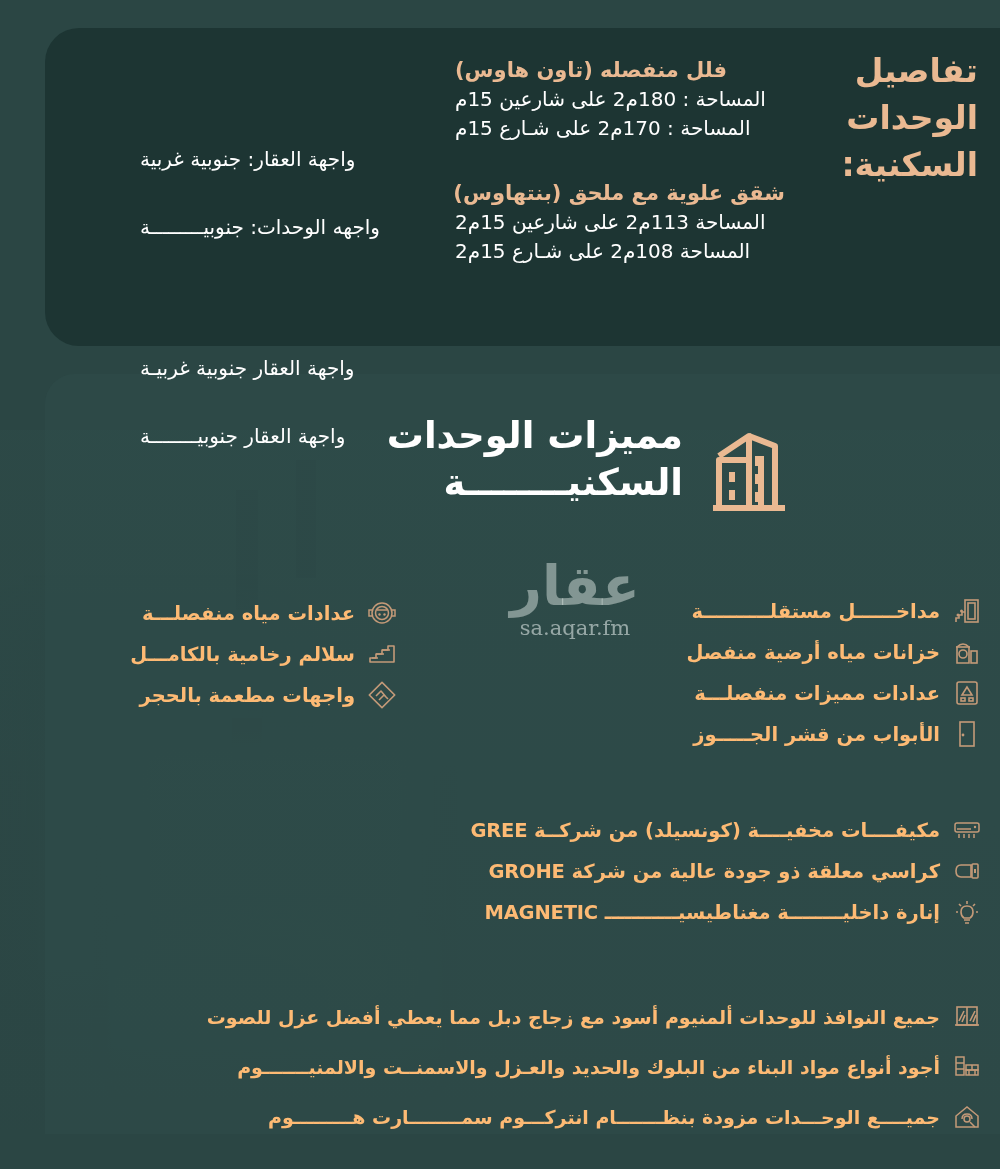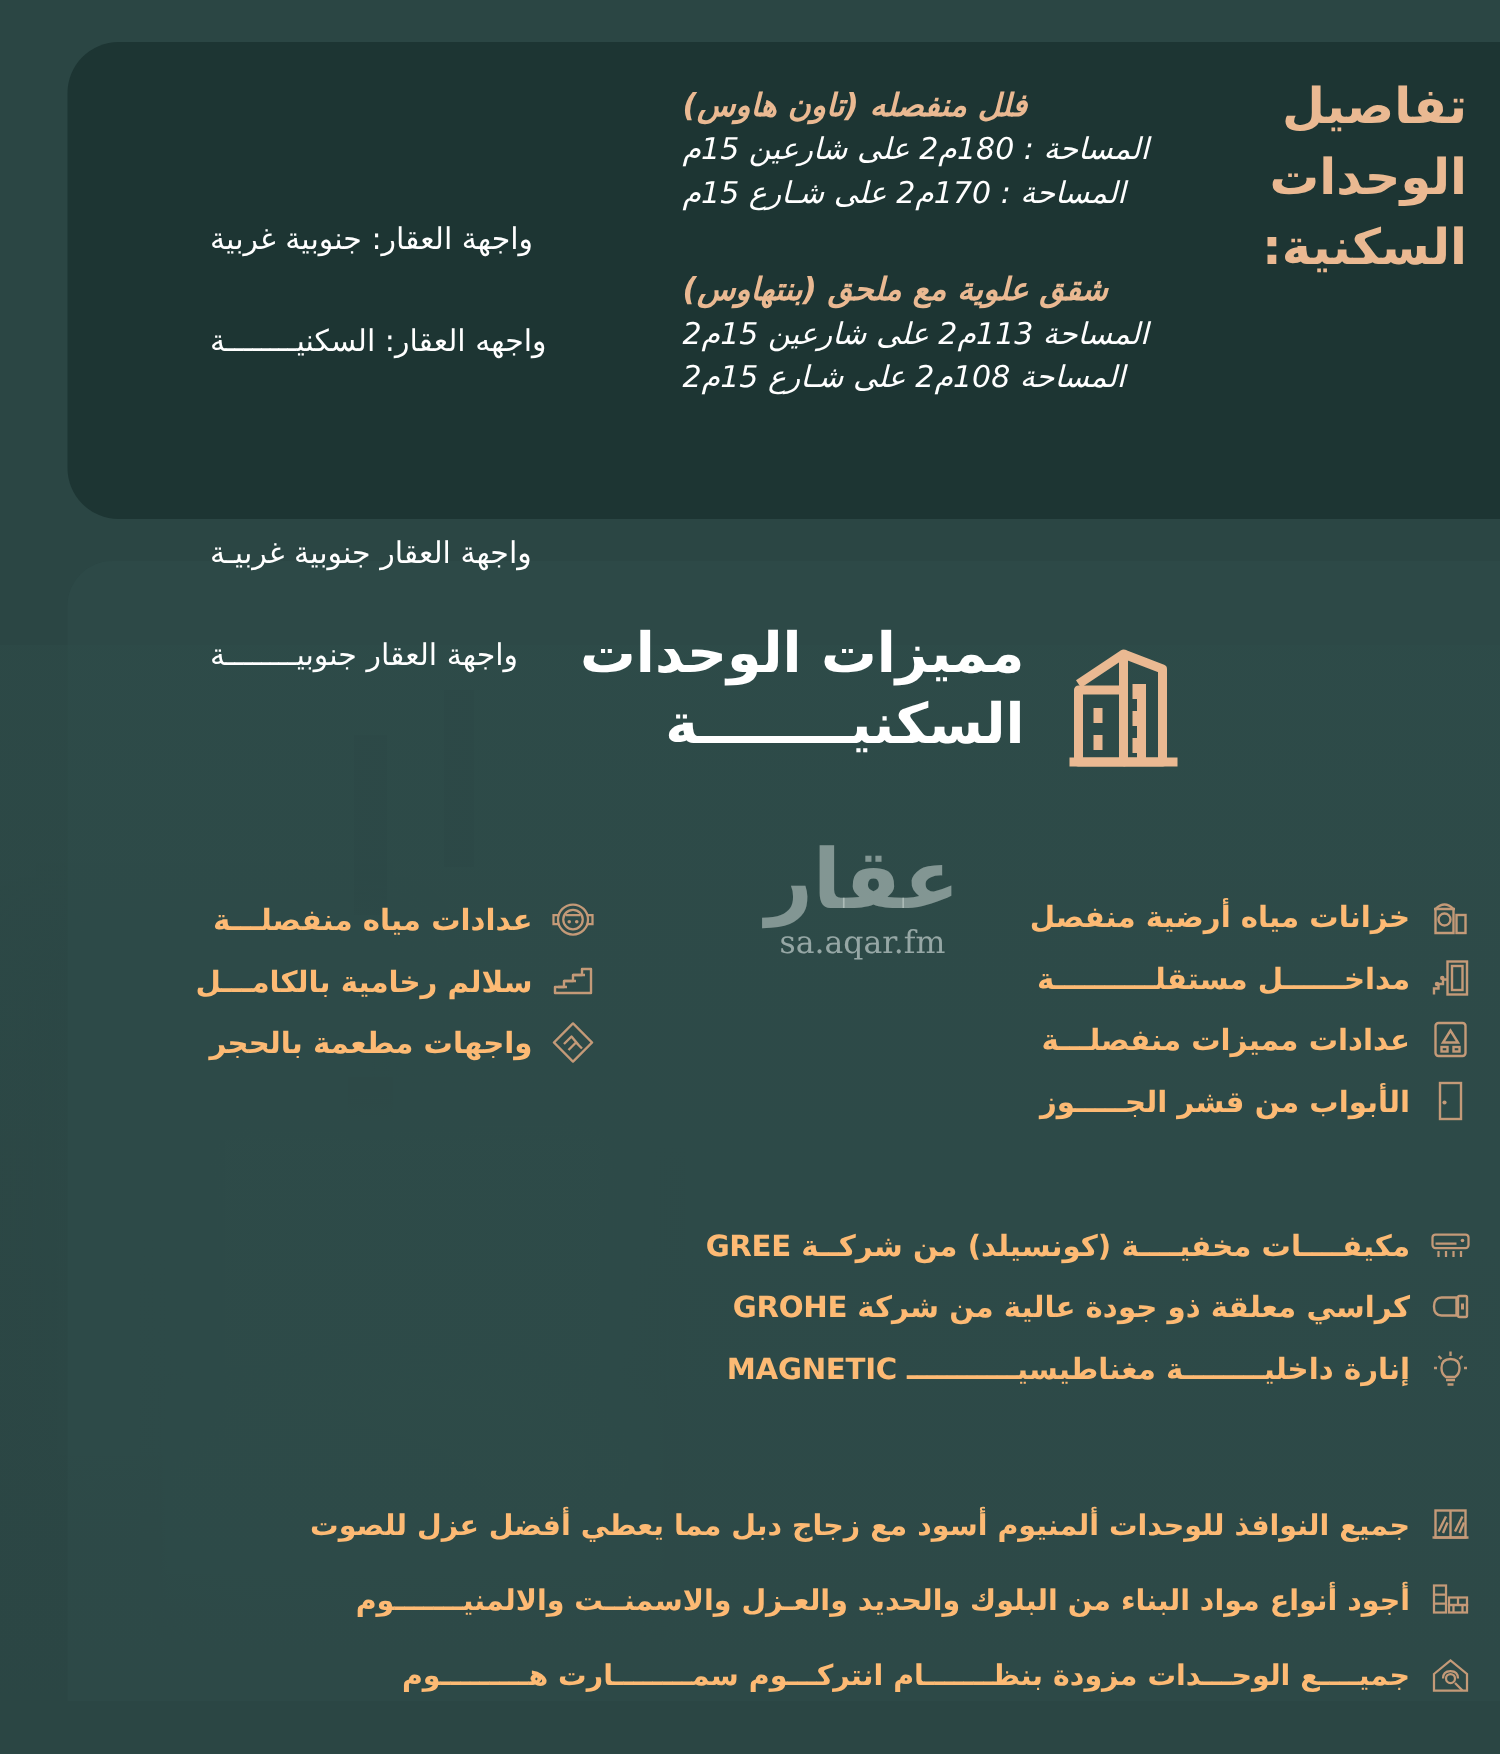--- a/index.html
+++ b/index.html
@@ -75,21 +75,21 @@
   .layer{ position:relative; z-index:5; }
 
   
   .top-title{
     position:absolute; right:22px; top:48px; width:190px;
     color:#eab992; font-size:33px; font-weight:bold; line-height:1.42;
     text-align:right; letter-spacing:-.3px;
   }
   .spec-col{
     position:absolute; right:215px; top:58px; width:330px;
-    text-align:left; color:#fff;font-style:italic;
+    text-align:left; color:#fff;
   }
   .spec-head{
     color:#eab992; font-size:21px; font-weight:bold; margin-bottom:3px;
     white-space:nowrap;
   }
   .spec-line{ font-size:20px; line-height:1.45; white-space:nowrap; }
   .spec-gap{ height:38px; }
 
   .face-col{
     position:absolute; right:560px; top:106px; width:300px;
@@ -161,21 +161,21 @@
 
     <div class="spec-gap"></div>
 
     <div class="spec-head">شقق علوية مع ملحق (بنتهاوس)</div>
     <div class="spec-line">المساحة 113م2 على شارعين 15م2</div>
     <div class="spec-line">المساحة 108م2 على شـارع 15م2</div>
   </div>
 
   <div class="face-col">
     <div class="face-line">واجهة العقار: جنوبية غربية</div>
-    <div class="face-line">واجهه العقار: السكنيــــــــة</div>
+    <div class="face-line">واجهه الوحدات: جنوبيـــــــــة</div>
 
     <div class="face-gap"></div>
 
     <div class="face-line">واجهة العقار جنوبية غربيـة</div>
     <div class="face-line">واجهة العقار جنوبيــــــــة</div>
   </div>
 
   <div class="sec-head">
     <span class="sec-head-ico">
       <svg width="96" height="100" viewBox="0 0 96 100">
@@ -202,43 +202,43 @@
     <div class="wm-ar">عقار</div>
     <div class="wm-url">sa.aqar.fm</div>
   </div>
 
   <div class="col-right">
 
     <div class="feat-row">
       <span class="feat-ico">
         <svg width="28" height="28" viewBox="0 0 28 28">
           <g fill="none" stroke="#c49a78" stroke-width="1.6">
+            <rect x="12" y="3" width="13" height="22"></rect>
+            <rect x="15" y="6" width="7" height="16"></rect>
+            <path d="M3 25 L3 21 L6 21 L6 18 L9 18 L9 15 L12 15"></path>
+          </g>
+          <circle cx="5" cy="18" r="1.5" fill="#c49a78"></circle>
+          <circle cx="8.5" cy="14" r="1.5" fill="#c49a78"></circle>
+        </svg>
+      </span>
+      <span class="feat-txt">مداخــــــل مستقلــــــــــة</span>
+    </div>
+
+    <div class="feat-row">
+      <span class="feat-ico">
+        <svg width="28" height="28" viewBox="0 0 28 28">
+          <g fill="none" stroke="#c49a78" stroke-width="1.6">
             <path d="M4 9 Q10 3 16 9 L16 25 L4 25 Z"></path>
             <circle cx="10" cy="16" r="4"></circle>
             <rect x="18" y="13" width="6" height="12"></rect>
             <path d="M3 9 L17 9"></path>
           </g>
         </svg>
       </span>
       <span class="feat-txt">خزانات مياه أرضية منفصل</span>
-    </div>
-
-    <div class="feat-row">
-      <span class="feat-ico">
-        <svg width="28" height="28" viewBox="0 0 28 28">
-          <g fill="none" stroke="#c49a78" stroke-width="1.6">
-            <rect x="12" y="3" width="13" height="22"></rect>
-            <rect x="15" y="6" width="7" height="16"></rect>
-            <path d="M3 25 L3 21 L6 21 L6 18 L9 18 L9 15 L12 15"></path>
-          </g>
-          <circle cx="5" cy="18" r="1.5" fill="#c49a78"></circle>
-          <circle cx="8.5" cy="14" r="1.5" fill="#c49a78"></circle>
-        </svg>
-      </span>
-      <span class="feat-txt">مداخــــــل مستقلــــــــــة</span>
     </div>
 
     <div class="feat-row">
       <span class="feat-ico">
         <svg width="28" height="28" viewBox="0 0 28 28">
           <g fill="none" stroke="#c49a78" stroke-width="1.6">
             <rect x="4" y="3" width="20" height="22" rx="2"></rect>
             <path d="M14 8 L9 16 L19 16 Z"></path>
             <rect x="8" y="19" width="4" height="3"></rect>
             <rect x="16" y="19" width="4" height="3"></rect>

